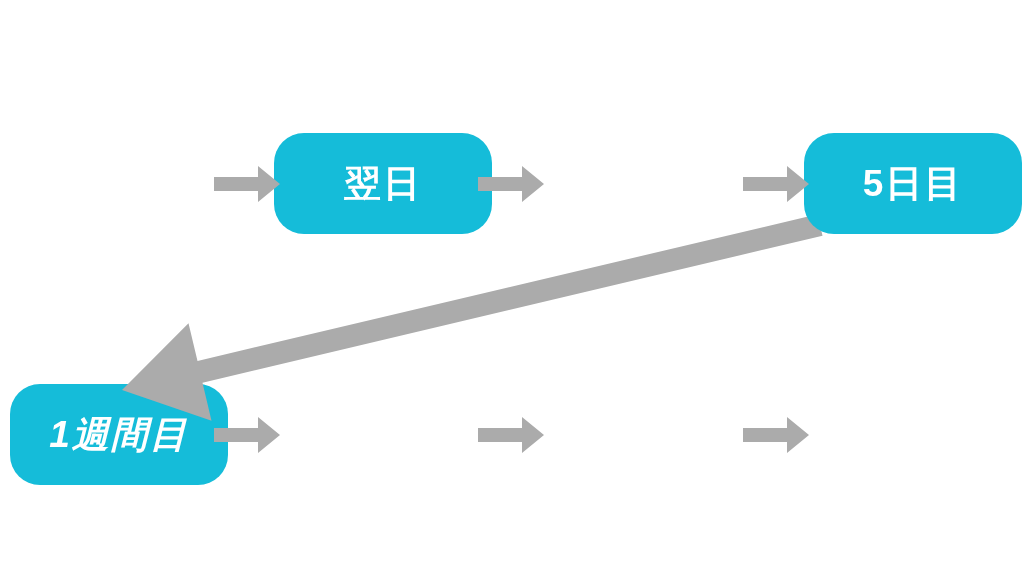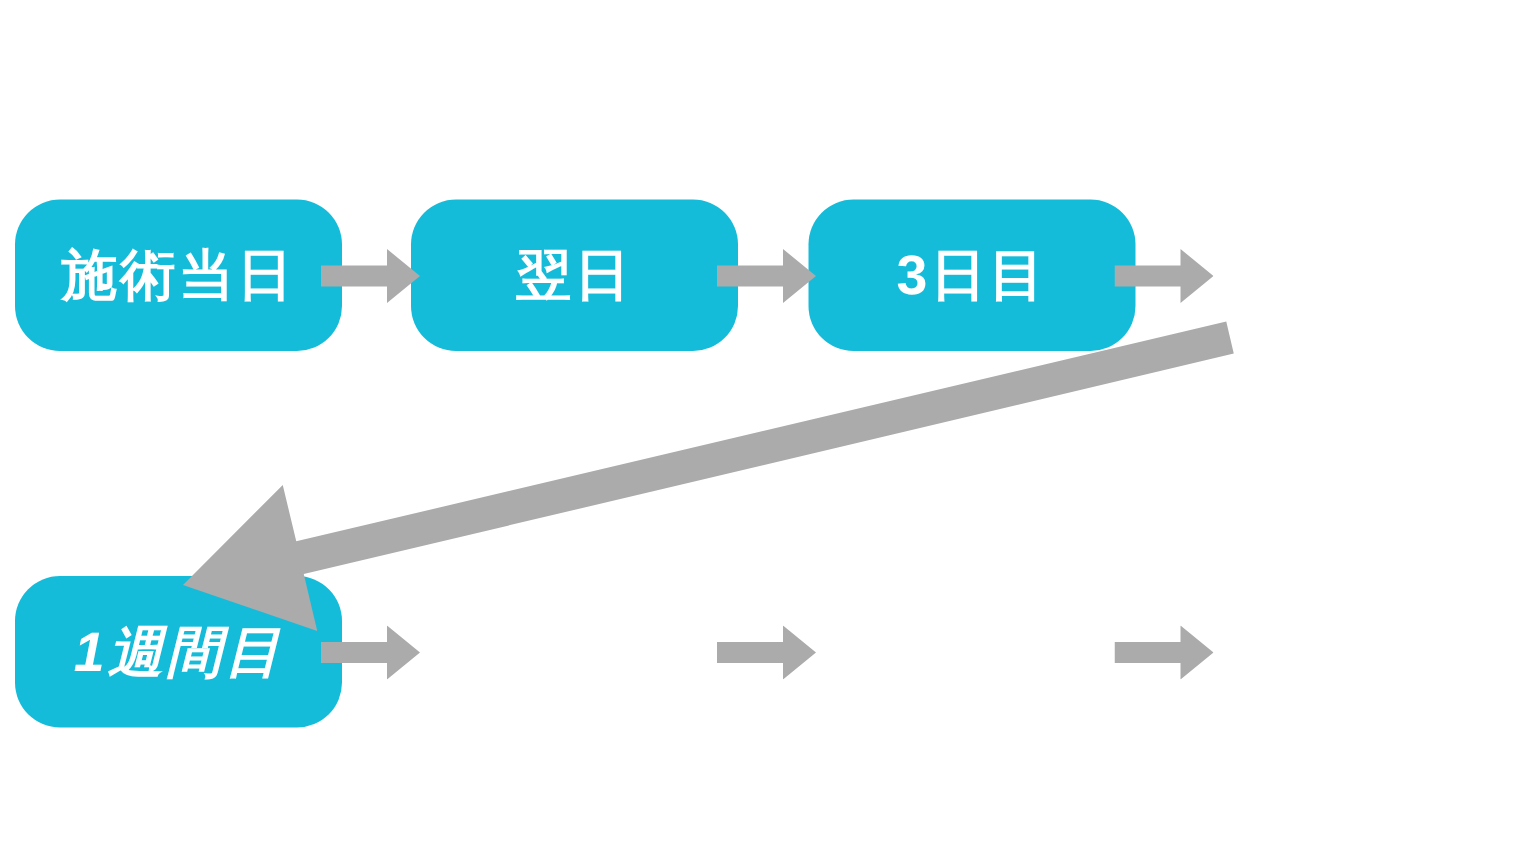--- a/index.html
+++ b/index.html
@@ -70,28 +70,25 @@
 <div class="canvas">
 
   <svg class="loop-arrow" viewBox="0 0 1024 576" aria-hidden="true">
     <polygon points="817.5,214.3 197.5,360.9 188.5,323.3 122,390 211.5,420.7 202.5,382.7 822.5,235.7"></polygon>
   </svg>
 
   <div class="step-box row2 col1">
     <span class="label">1週間目</span>
   </div>
 
-  <div class="step-box row1 col1">
-    <span class="label">施術当日</span>
-  </div>
   <div class="step-box row1 col2">
     <span class="label">翌日</span>
   </div>
-  <div class="step-box row1 col3">
-    <span class="label">3日目</span>
+  <div class="step-box row1 col4">
+    <span class="label">5日目</span>
   </div>
 
   <svg class="small-arrow ar1 g1" viewBox="0 0 66 36" aria-hidden="true">
     <polygon points="0,11 44,11 44,0 66,18 44,36 44,25 0,25"></polygon>
   </svg>
   <svg class="small-arrow ar1 g2" viewBox="0 0 66 36" aria-hidden="true">
     <polygon points="0,11 44,11 44,0 66,18 44,36 44,25 0,25"></polygon>
   </svg>
   <svg class="small-arrow ar1 g3" viewBox="0 0 66 36" aria-hidden="true">
     <polygon points="0,11 44,11 44,0 66,18 44,36 44,25 0,25"></polygon>

